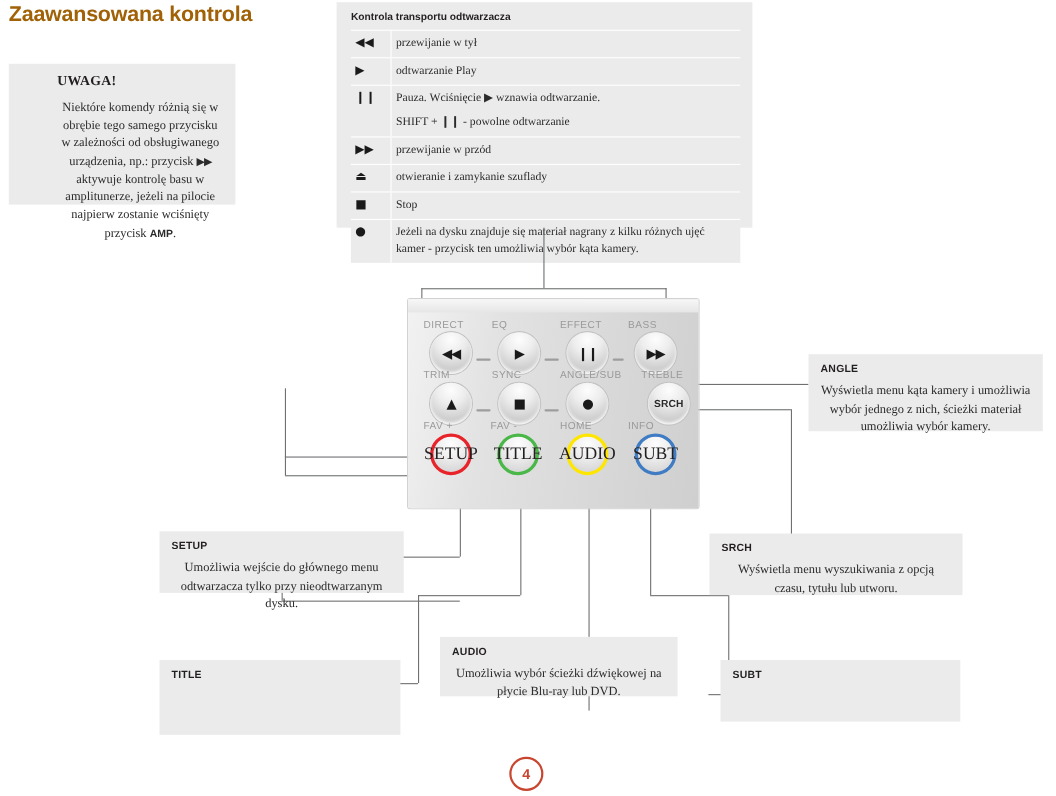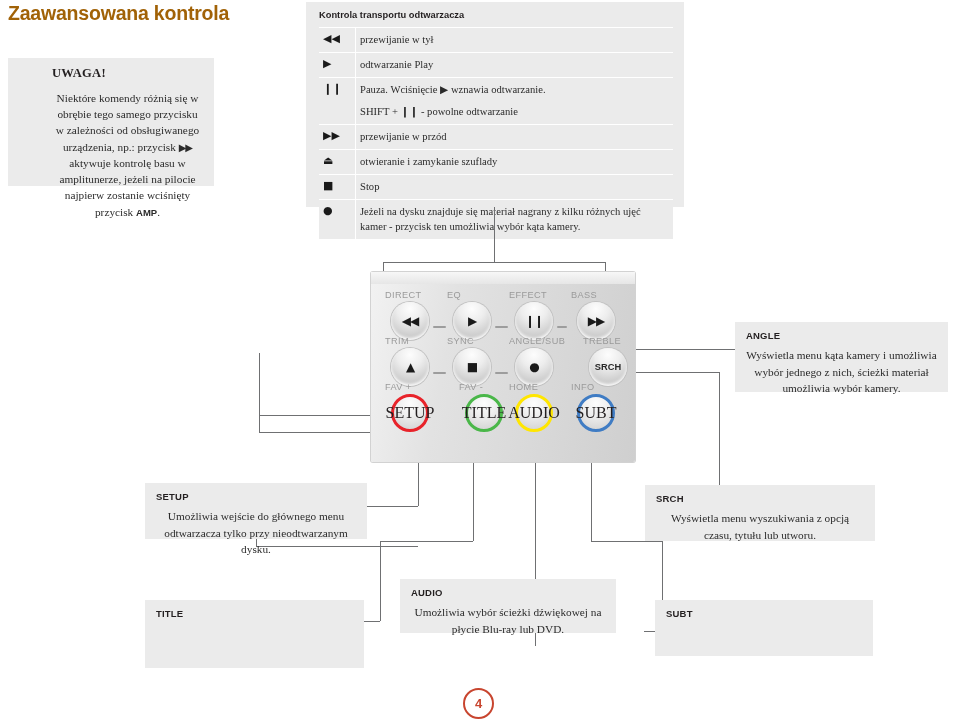--- a/index.html
+++ b/index.html
@@ -324,21 +324,21 @@
           <div class="knob">
             <div class="txt">SRCH</div>
           </div>
         </div>
         <div class="btn-cell" style="left: 14px; top: 110px; width: 50px;">
           <div class="btn-lab">FAV +</div>
           <div class="ring" style="border-color: rgb(232, 35, 42);">
             <div class="txt">SETUP</div>
           </div>
         </div>
-        <div class="btn-cell" style="left: 88px; top: 110px; width: 50px;">
+        <div class="btn-cell" style="left: 75px; top: 110px; width: 50px;">
           <div class="btn-lab">FAV -</div>
           <div class="ring" style="border-color: rgb(74, 183, 73);">
             <div class="txt">TITLE</div>
           </div>
         </div>
         <div class="btn-cell" style="left: 138px; top: 110px; width: 50px;">
           <div class="btn-lab">HOME</div>
           <div class="ring" style="border-color: rgb(255, 230, 0);">
             <div class="txt">AUDIO</div>
           </div>

